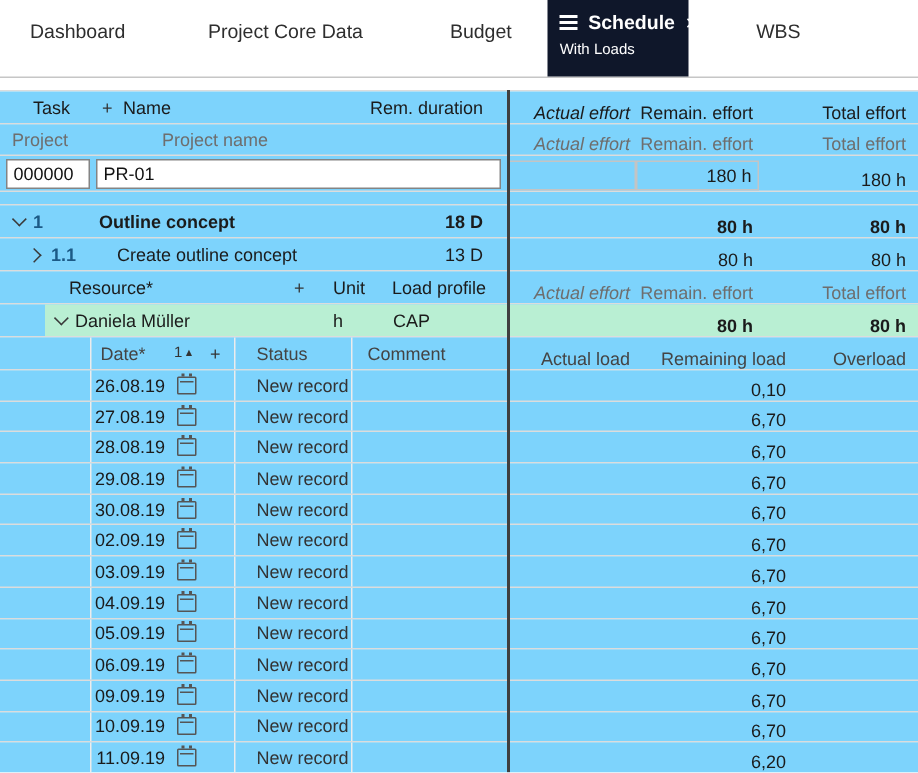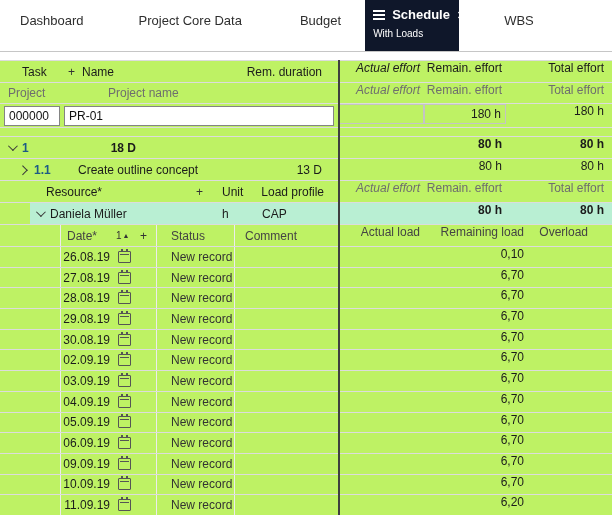--- a/index.html
+++ b/index.html
@@ -14,32 +14,32 @@
   .tab.active{background:#0f172a;color:#fff;margin-left:24px;width:94px;box-sizing:border-box;
               padding:7px 8px 0 8px;}
   .trow1{display:flex;align-items:center;gap:7px;font-weight:bold;font-size:13px;}
   .burger{display:inline-flex;flex-direction:column;gap:2px;}
   .burger i{width:12px;height:2px;background:#fff;display:block;}
   .closex{margin-left:auto;font-weight:400;font-size:14px;line-height:1;cursor:pointer;}
   .tab-sub{text-align:left;font-size:10px;margin-top:6px;}
 
   
   .table{position:absolute;top:60px;left:0;width:612px;border-top:1px solid #dcdcdc;box-sizing:border-box;}
-  .row{display:flex;align-items:flex-start;border-bottom:1px solid #dcdcdc;box-sizing:border-box;
-       background:#bef264;position:relative;}
+  .row{display:flex;align-items:flex-end;border-bottom:1px solid #dcdcdc;box-sizing:border-box;
+       background:#7dd3fc;position:relative;}
   .h22{height:22px;} .h21{height:21px;} .h24{height:24px;} .gap{height:9px;} .lrow{height:20.7px;}
   .left{width:338px;display:flex;align-items:center;height:100%;box-sizing:border-box;flex:none;}
 
   
   .c-aeff{width:86px;flex:none;text-align:right;padding-right:4px;box-sizing:border-box;font-style:italic;}
   .c-reff{width:82px;flex:none;text-align:right;padding-right:4px;box-sizing:border-box;}
   .c-teff{flex:1;text-align:right;padding-right:8px;box-sizing:border-box;}
   .c-aload{width:86px;flex:none;text-align:right;padding-right:4px;box-sizing:border-box;}
   .c-rload{width:104px;flex:none;text-align:right;padding-right:4px;box-sizing:border-box;}
-  .c-oload{flex:1;text-align:right;padding-right:24px;box-sizing:border-box;}
+  .c-oload{flex:1;text-align:right;padding-right:8px;box-sizing:border-box;}
 
   .gray{color:#6e6e6e;}
   .dk{color:#444;}
   .b{font-weight:bold;}
 
   
   .hl1{padding-left:22px;}
   .h-task{width:46px;flex:none;}
   .h-add{width:14px;flex:none;color:#333;cursor:pointer;}
   .h-name{flex:1;}
@@ -165,20 +165,21 @@
     </div>
 
     <div class="row gap"></div>
 
     <div class="row h22">
       <div class="left tl1">
         <span class="chevbox">
             <span class="chev down"></span>
           </span>
         <span class="num">1</span>
+        <span class="tname b">Outline concept</span>
         <span class="tdur b">18 D</span>
       </div>
       <span class="c-aeff"></span>
       <span class="c-reff b">80 h</span>
       <span class="c-teff b">80 h</span>
     </div>
 
     <div class="row h22">
       <div class="left tl2">
         <span class="chevbox">

